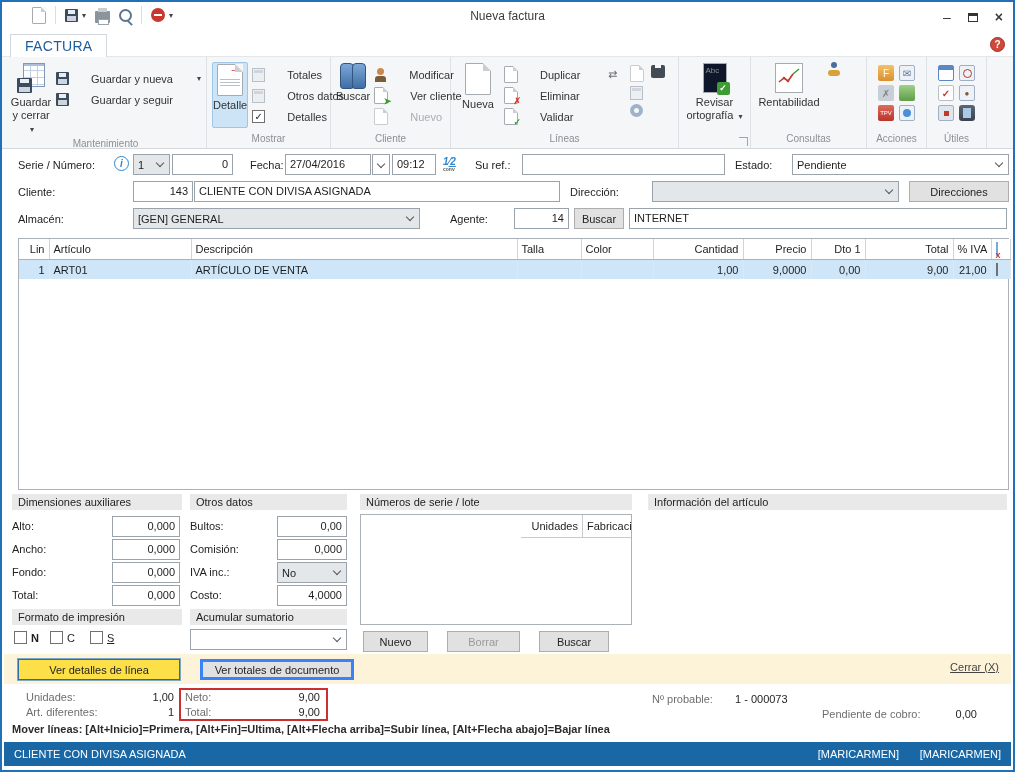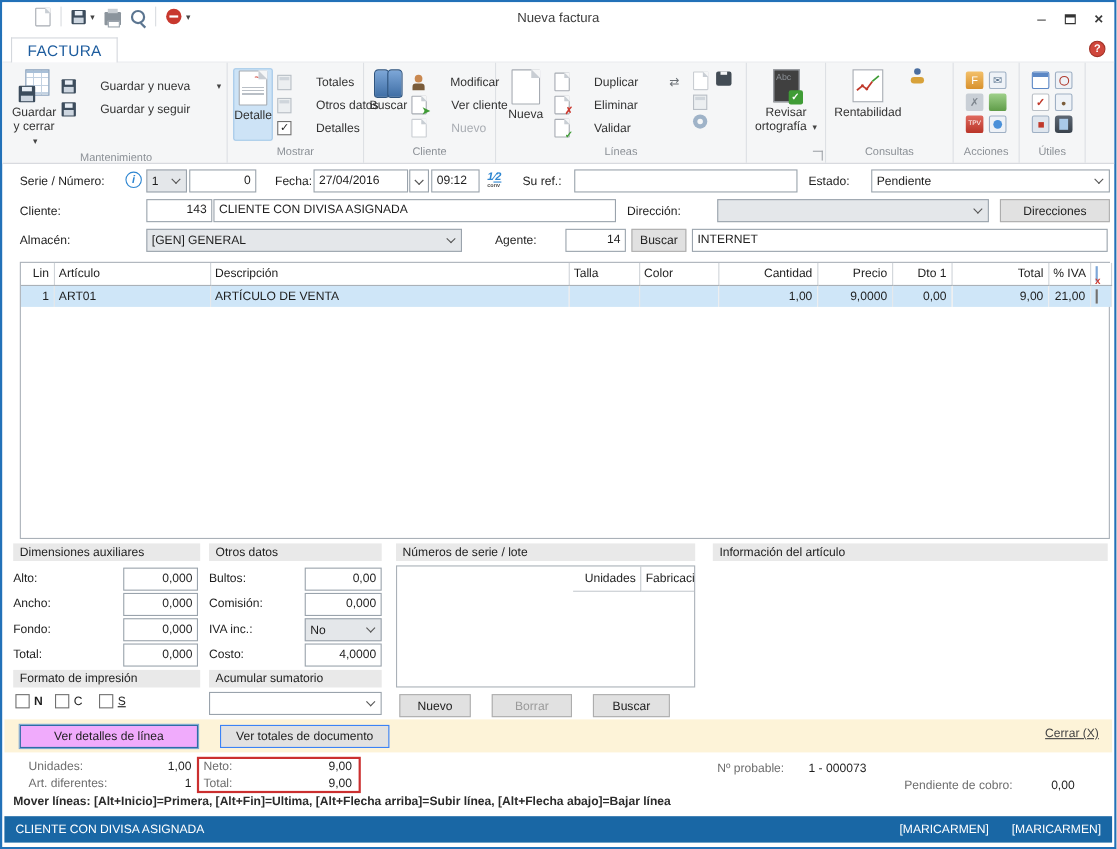--- a/index.html
+++ b/index.html
@@ -69,21 +69,21 @@
   .binoc:before { left:1px; } .binoc:after { right:1px; }
   .person { width:13px; height:14px; position:relative; flex:0 0 auto; }
   .person:before { content:""; position:absolute; top:0; left:3px; width:7px; height:7px; border-radius:50%; background:#c98850; }
   .person:after { content:""; position:absolute; bottom:0; left:1px; width:11px; height:6px; border-radius:3px 3px 0 0; background:#7a5c3a; }
   .shirt { width:14px; height:13px; background:#434c55; border-radius:2px; position:relative; flex:0 0 auto; }
   .shirt:before { content:""; position:absolute; top:0; left:4px; width:6px; height:3px; background:#f5f6f7; }
   .calc { width:13px; height:14px; background:#eceff1; border:1px solid #b9bfc6; position:relative; flex:0 0 auto; }
   .calc:before { content:""; position:absolute; top:1px; left:1px; right:1px; height:3px; background:#cfd5db; }
   .gear { width:13px; height:13px; border-radius:50%; background:#9fb3c8; position:relative; flex:0 0 auto; }
   .gear:before { content:""; position:absolute; top:4px; left:4px; width:5px; height:5px; border-radius:50%; background:#f5f6f7; }
-  .spellpg { width:24px; height:30px; background:#404040; border:1px solid #a6abb2; position:relative; }
+  .spellpg { width:24px; height:30px; background:#0f172a; border:1px solid #a6abb2; position:relative; }
   .spellpg .abc { position:absolute; top:2px; left:2px; font-size:8px; color:#8b9096; }
   .spellpg .chk { position:absolute; bottom:-3px; right:-4px; width:13px; height:13px; background:#3f9c35;
                   border-radius:2px; color:#fff; font-size:9px; line-height:13px; text-align:center; font-weight:bold; }
   .chartpg { width:28px; height:30px; background:#fff; border:1px solid #a6abb2; position:relative; }
   .mini { width:16px; height:16px; border-radius:2px; position:relative; flex:0 0 auto;
           display:flex; align-items:center; justify-content:center; font-size:10px; }
   .mini-grid { display:grid; grid-template-columns:16px 16px; gap:4px 5px; padding-top:3px; }
   .persongold { position:relative; width:16px; height:16px; }
   .persongold:before { content:""; position:absolute; top:0; left:5px; width:6px; height:6px; border-radius:50%; background:#4a6ea0; }
   .persongold:after { content:""; position:absolute; bottom:2px; left:2px; width:12px; height:6px; border-radius:3px; background:#d8a23a; }
@@ -122,25 +122,25 @@
 
   
   .hd { position:absolute; height:16px; background:#e9e9e9; font-size:11px; color:#222;
         line-height:16px; padding-left:6px; }
   .sertbl { position:absolute; left:358px; top:512px; width:272px; height:111px; border:1px solid #aab1b8; background:#fff; }
   .sertbl .sh { position:absolute; top:0; height:23px; border-right:1px solid #c6cbd0; border-bottom:1px solid #c6cbd0;
                 font-size:11px; line-height:22px; padding:0 4px; white-space:nowrap; overflow:hidden; }
 
   
   .ybar { position:absolute; left:2px; right:2px; top:652px; height:30px; background:#fdf3d8; }
-  .ydet { position:absolute; left:14px; top:5px; width:162px; height:21px; background:#f0abfc;
+  .ydet { position:absolute; left:14px; top:5px; width:162px; height:21px; background:#fde047;
           border:1px solid #2e6da4; outline:1px solid #7aa7d0; font-size:11px;
           display:flex; align-items:center; justify-content:center; }
   .ytot { position:absolute; left:196px; top:5px; width:154px; height:21px; background:#e1e1e1;
-          border:1px solid #3b82f6; font-size:11px; display:flex; align-items:center; justify-content:center; }
+          border:3px solid #3b82f6; font-size:11px; display:flex; align-items:center; justify-content:center; }
   .ycl { position:absolute; right:12px; top:7px; font-size:11px; color:#444; text-decoration:underline; }
   .tot { position:absolute; font-size:11px; white-space:nowrap; }
   .tot.gray { color:#6e6e6e; }
   .tot.r { text-align:right; }
   .redbox { position:absolute; left:177px; top:686px; width:149px; height:33px; border:2px solid #cb2f2f; }
   .hint { position:absolute; left:10px; top:721px; font-size:11px; font-weight:bold; color:#2b2b2b; }
 
   
   .statusbar { position:absolute; left:2px; right:2px; top:740px; height:24px; background:#1967a5;
                color:#fff; font-size:11px; display:flex; align-items:center; padding:0 10px; }

